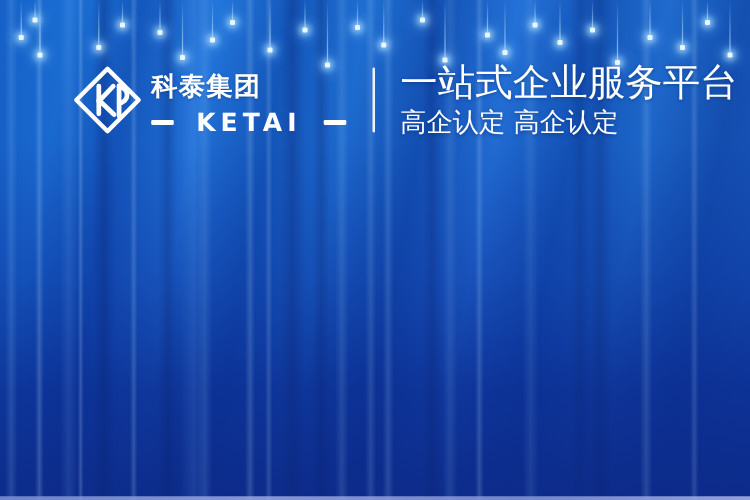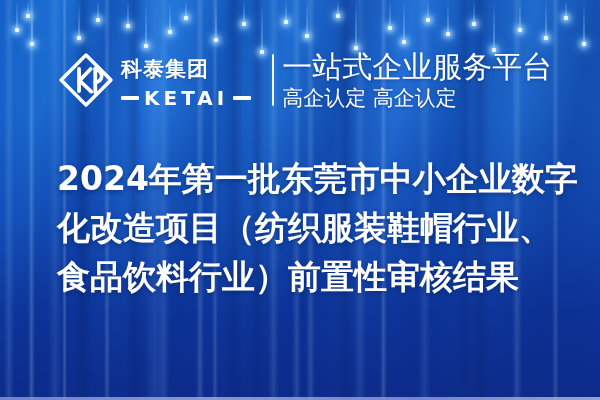--- a/index.html
+++ b/index.html
@@ -115,34 +115,34 @@
 
   #logo-mark { width:58px; height:58px; flex:0 0 58px; }
 
   #logo-text { margin-left:6px; }
   #logo-cn {
     color:#ffffff; font-weight:bold; font-size:21px; line-height:34px;
     letter-spacing:1px; white-space:nowrap;
     font-family:"DejaVu Sans","Liberation Sans",sans-serif;
     text-shadow:0 1px 2px rgba(4,30,90,.35);
   }
-  #logo-en-row { display:flex; align-items:center; gap:5px; margin-top:2px; }
+  #logo-en-row { display:flex; align-items:center; gap:18px; margin-top:2px; }
   #logo-en-row .rule { height:4px; width:18px; background:#fff; border-radius:1px; }
   #logo-en {
     color:#fff; font-weight:bold; font-size:20px; line-height:20px;
     letter-spacing:4px; white-space:nowrap;
     font-family:"DejaVu Sans","Liberation Sans",sans-serif;
   }
 
   #divider {
     width:2px; height:52px; background:rgba(255,255,255,.92);
     margin-left:21px; flex:0 0 2px; border-radius:1px;
   }
 
-  #tagline-block { margin-left:8px; }
+  #tagline-block { margin-left:20px; }
   #tagline-main {
     color:#fff; font-size:30px; line-height:33px; white-space:nowrap;
     font-family:"DejaVu Sans","Liberation Sans",sans-serif;
     text-shadow:0 1px 3px rgba(5,32,95,.40);
   }
   #tagline-sub {
     color:#fff; font-size:21px; line-height:25px; margin-top:3px; white-space:nowrap;
     font-family:"DejaVu Serif","Liberation Serif",serif;
     text-shadow:0 1px 3px rgba(5,32,95,.40);
   }
@@ -301,20 +301,15 @@
 
     <div id="divider"></div>
 
     <div id="tagline-block">
       <div id="tagline-main">一站式企业服务平台</div>
       <div id="tagline-sub">高企认定 高企认定</div>
     </div>
 
   </div>
 
-  <div id="title-block">
-    <div class="title-line">2024年第一批东莞市中小企业数字</div>
-    <div class="title-line">化改造项目（纺织服装鞋帽行业、</div>
-    <div class="title-line">食品饮料行业）前置性审核结果</div>
-  </div>
 
   <div id="bottom-line"></div>
 </div>
 
 </body></html>

